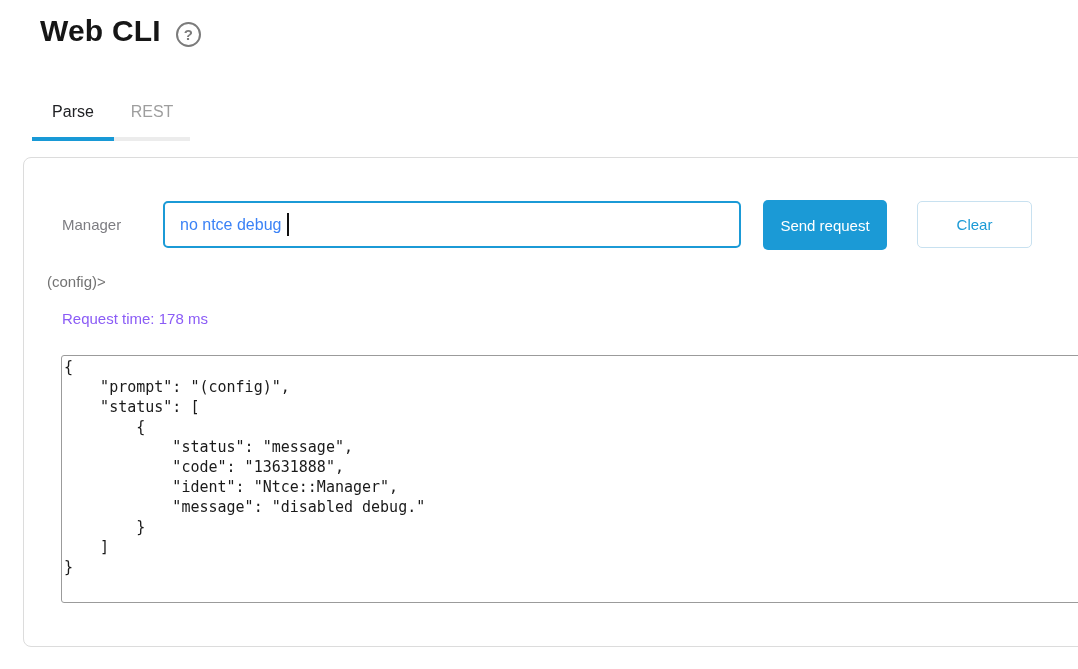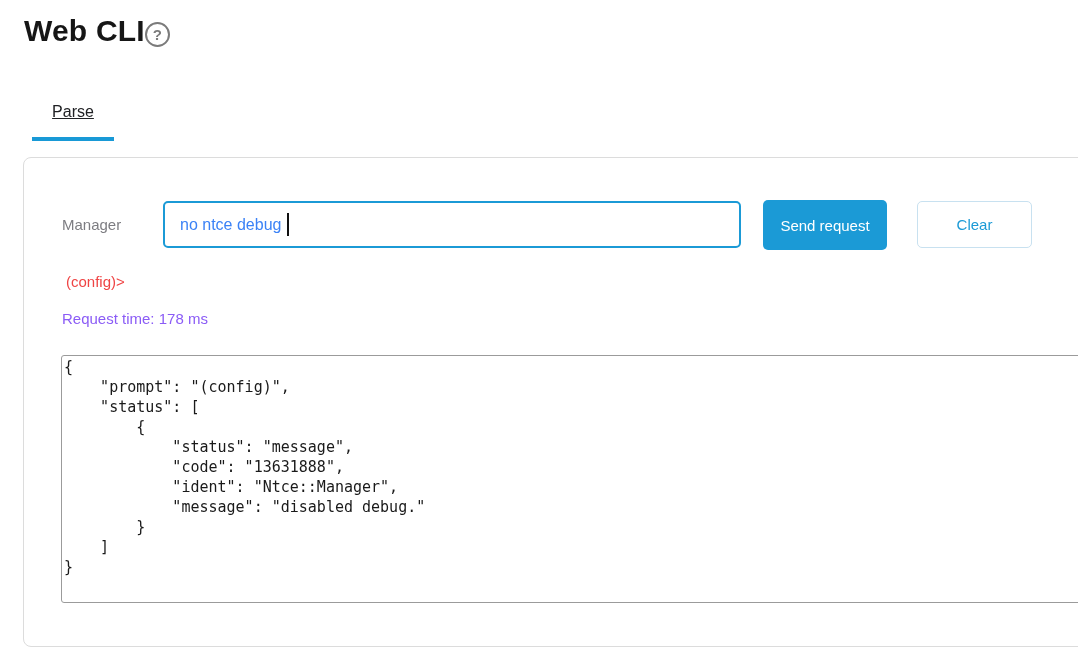--- a/index.html
+++ b/index.html
@@ -7,22 +7,22 @@
     margin: 0; padding: 0;
     width: 1078px; height: 669px;
     background: #ffffff;
     overflow: hidden;
     font-family: "Liberation Sans", sans-serif;
   }
   .page { position: relative; width: 1078px; height: 669px; }
 
   
   .title-row {
-    position: absolute; left: 24px; top: 14px;
-    display: flex; align-items: center; 
+    position: absolute; left: 40px; top: 14px;
+    display: flex; align-items: center; gap: 15px;
   }
   .page-title {
     margin: 0; font-size: 30px; font-weight: 700; color: #161616;
     letter-spacing: 0.2px;
   }
   .help-icon {
     width: 25px; height: 25px; margin-top: 6px;
     border: 2px solid #7b7b7b; border-radius: 50%;
     color: #7b7b7b; font-size: 15px; font-weight: 700;
     display: flex; align-items: center; justify-content: center;
@@ -32,21 +32,20 @@
   
   .tabs {
     position: absolute; left: 32px; top: 99px;
     display: flex;
   }
   .tab {
     height: 42px; padding-top: 4px;
     display: flex; justify-content: center;
     font-size: 16px; cursor: pointer;
     border-bottom: 4px solid #ececec;
-    text-decoration: underline;
   }
   .tab-parse { width: 82px; }
   .tab-rest  { width: 76px; }
   .tab.active { border-bottom-color: #1899d6; color: #202124; }
   .tab.inactive { color: #9e9e9e; }
 
   
   .card {
     position: absolute; left: 23px; top: 157px;
     width: 1090px; height: 490px;
@@ -87,22 +86,22 @@
     left: 739px; top: 42px; width: 124px; height: 50px;
     background: #1b9ad6; color: #ffffff; border: none;
   }
   .btn-clear {
     left: 893px; top: 43px; width: 115px; height: 47px;
     background: #ffffff; color: #1b9ad6;
     border: 1px solid #c8e1f0;
   }
 
   .cli-prompt {
-    position: absolute; left: 42px; top: 115px;
-    font-size: 15px; color: #ef4444;
+    position: absolute; left: 23px; top: 115px;
+    font-size: 15px; color: #737373;
   }
   .request-time {
     position: absolute; left: 38px; top: 152px;
     font-size: 15px; color: #8b5cf6;
   }
 
   .output {
     position: absolute; left: 37px; top: 197px;
     width: 1048px; height: 248px;
     border: 1px solid #9b9b9b; border-radius: 3px;
@@ -119,20 +118,23 @@
 <div class="page">
 
   <div class="title-row">
     <h1 class="page-title">Web CLI</h1>
     <span class="help-icon">?</span>
   </div>
 
   <div class="tabs">
     <div class="tab tab-parse active">
       <span>Parse</span>
+    </div>
+    <div class="tab tab-rest inactive">
+      <span>REST</span>
     </div>
   </div>
 
   <div class="card">
 
     <label class="command-label">Manager</label>
 
     <div class="input-wrap">
       <input class="command-input" type="text" value="no ntce debug" style="">
       <div class="caret"></div>

